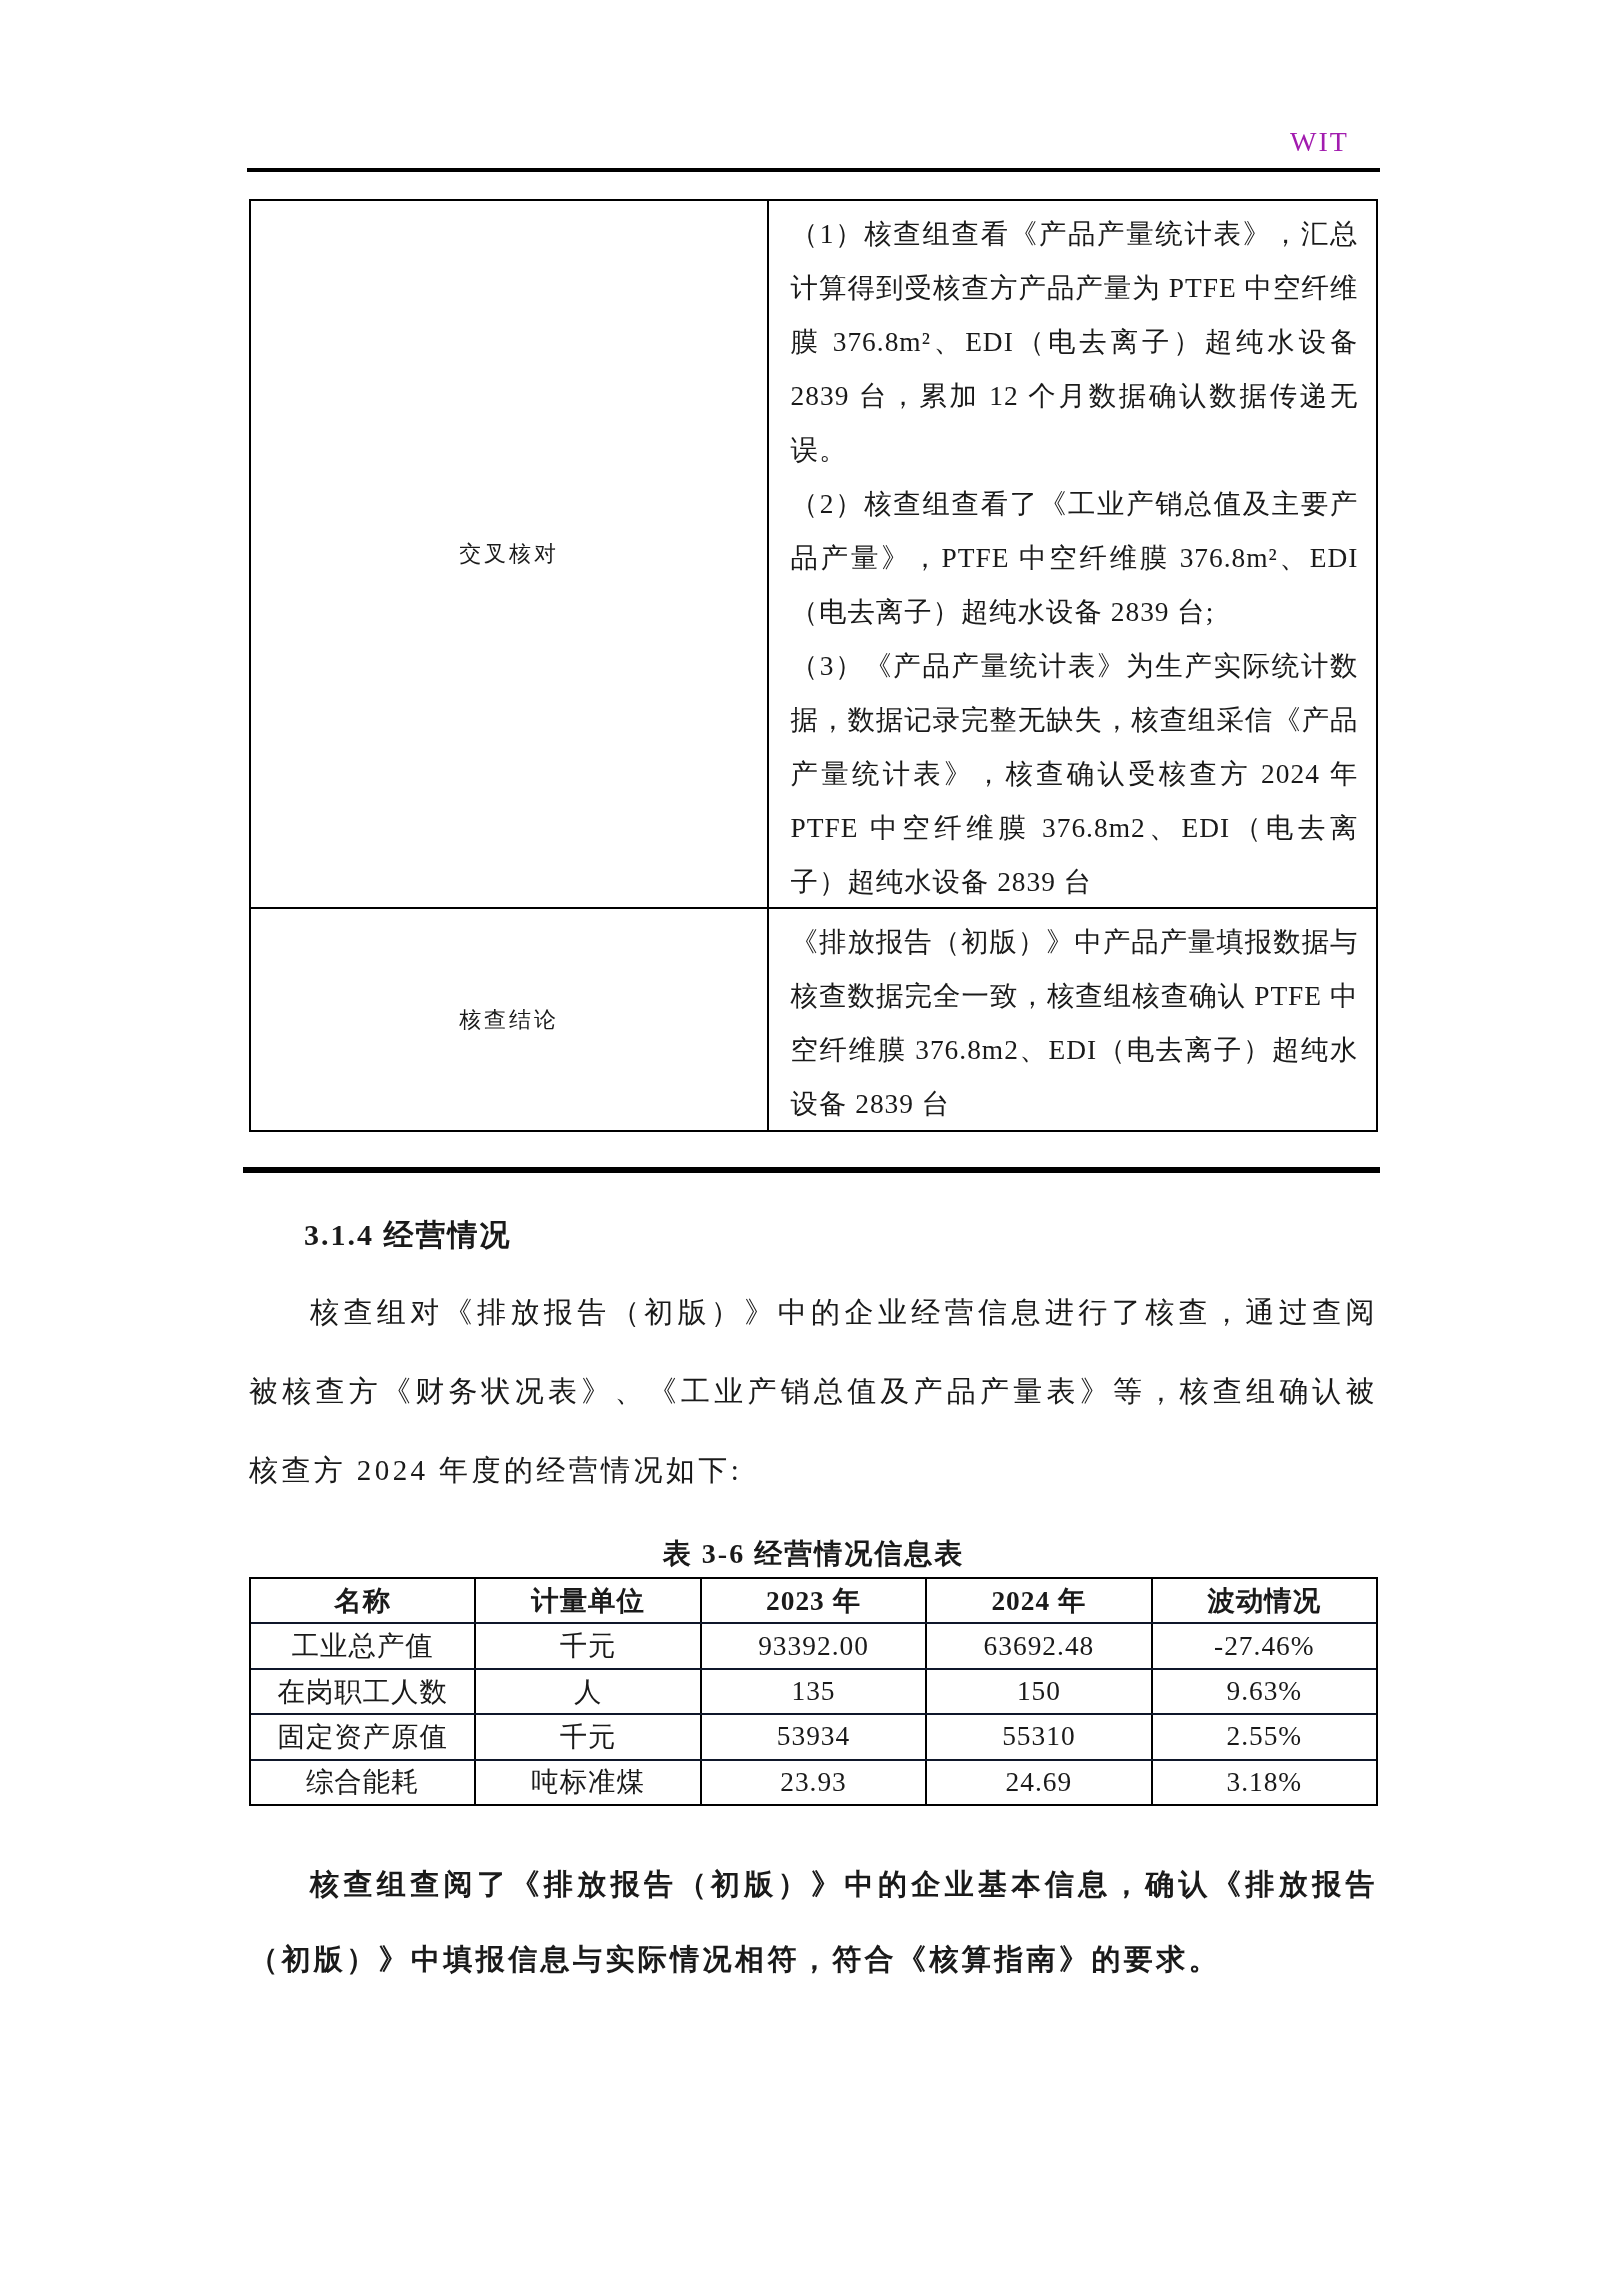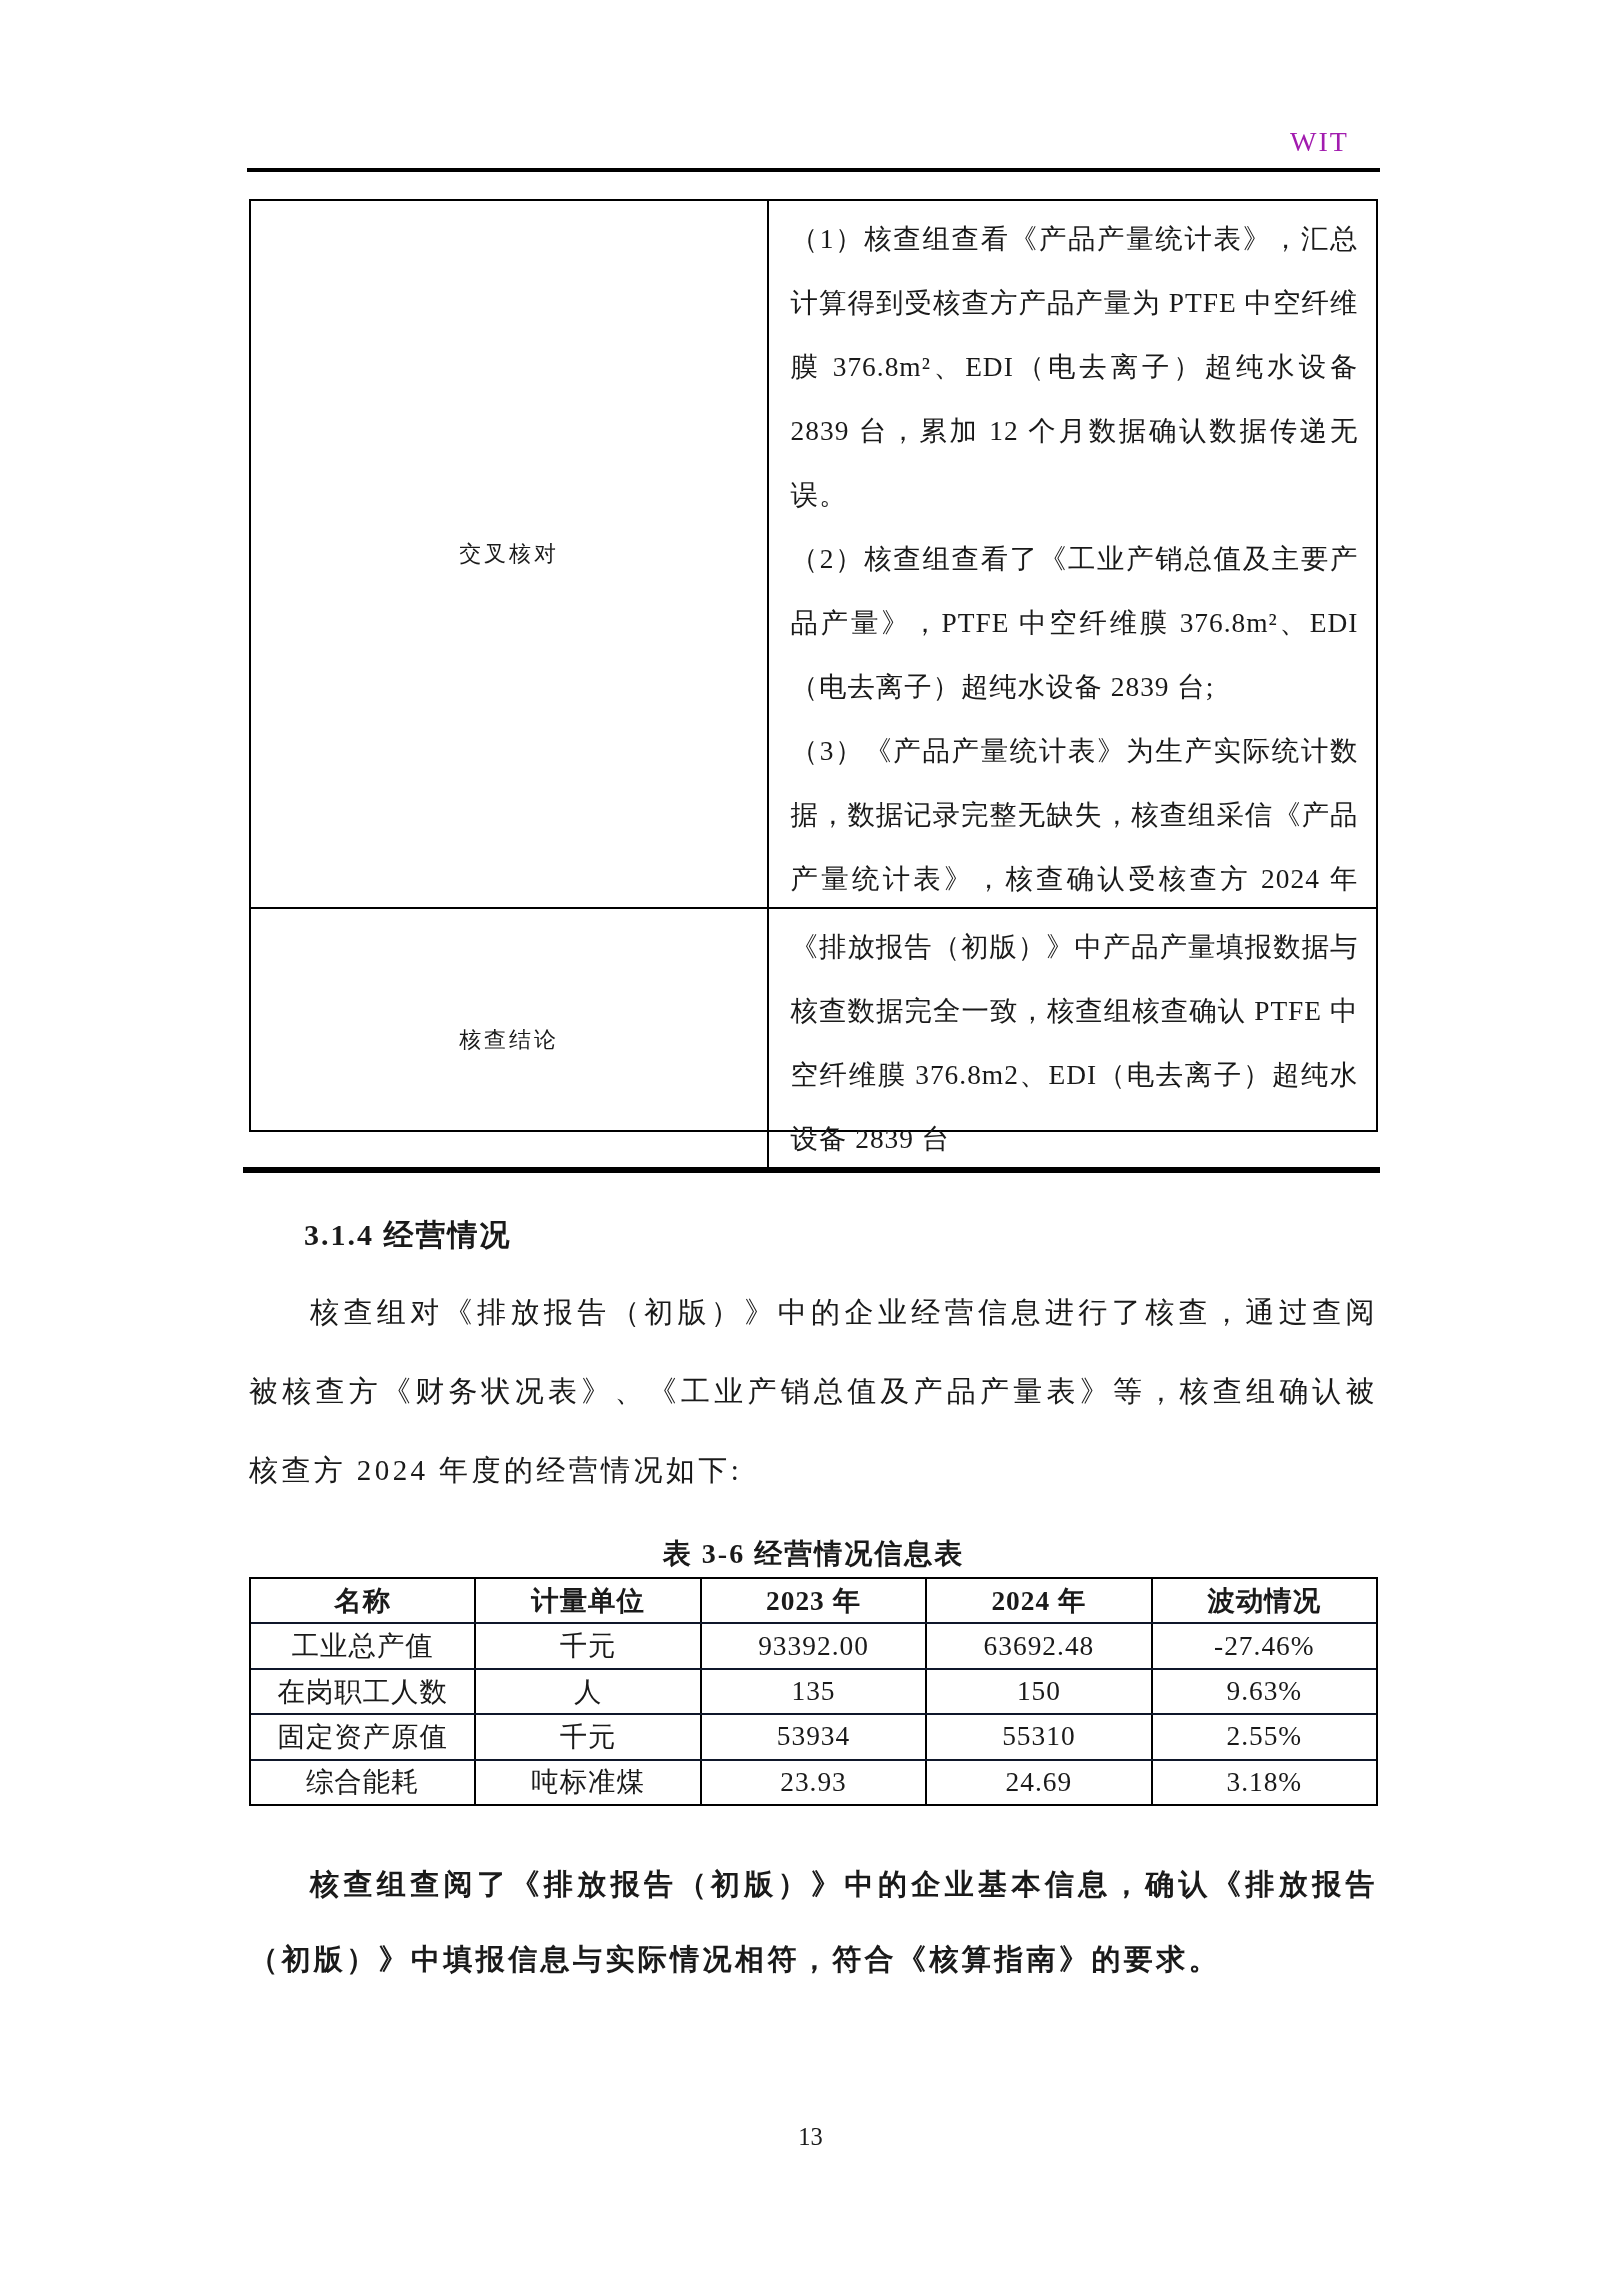--- a/index.html
+++ b/index.html
@@ -14,21 +14,21 @@
   
   .vtable{position:absolute;left:249px;top:199px;width:1129px;height:933px;
           border:2.9px solid #000;box-sizing:border-box;display:flex;flex-direction:column;}
   .vrow{display:flex;box-sizing:border-box;}
   .vrow-1{height:708px;border-bottom:2.9px solid #000;}
   .vrow-2{flex:1;}
   .vlabel{width:518px;flex:0 0 518px;border-right:2.9px solid #000;box-sizing:border-box;
           display:flex;align-items:center;justify-content:center;
           font-size:22px;letter-spacing:2.9px;}
   .vbody{flex:1;box-sizing:border-box;padding:5.9px 17.6px 0 21.6px;overflow:hidden;
-         font-size:27.4px;line-height:64px;letter-spacing:1px;text-align:justify;}
+         font-size:27.4px;line-height:54px;letter-spacing:1px;text-align:justify;}
   .vbody p{margin:0;}
   
   .mid-rule{position:absolute;left:243px;top:1167px;width:1137px;height:5.9px;background:#000;}
   .section-heading{position:absolute;left:304px;top:1215px;font-size:30px;font-weight:bold;letter-spacing:2px;white-space:nowrap;}
   .para{position:absolute;left:249px;width:1129px;font-size:29px;line-height:79px;
         letter-spacing:3.4px;text-align:justify;text-indent:61px;margin:0;}
   .para-intro{top:1273px;}
   .para-closing{top:1847px;font-weight:bold;line-height:75px;}
   
   .btable-caption{position:absolute;left:249px;top:1535px;width:1129px;text-align:center;
@@ -109,16 +109,15 @@
       <div class="bcell">综合能耗</div>
       <div class="bcell">吨标准煤</div>
       <div class="bcell">23.93</div>
       <div class="bcell">24.69</div>
       <div class="bcell">3.18%</div>
     </div>
   </div>
 
   <p class="para para-closing">核查组查阅了《排放报告（初版）》中的企业基本信息，确认《排放报告（初版）》中填报信息与实际情况相符，符合《核算指南》的要求。</p>
 
-  <div class="page-number">13</div>
 
 </div>
 
 
 </body></html>

